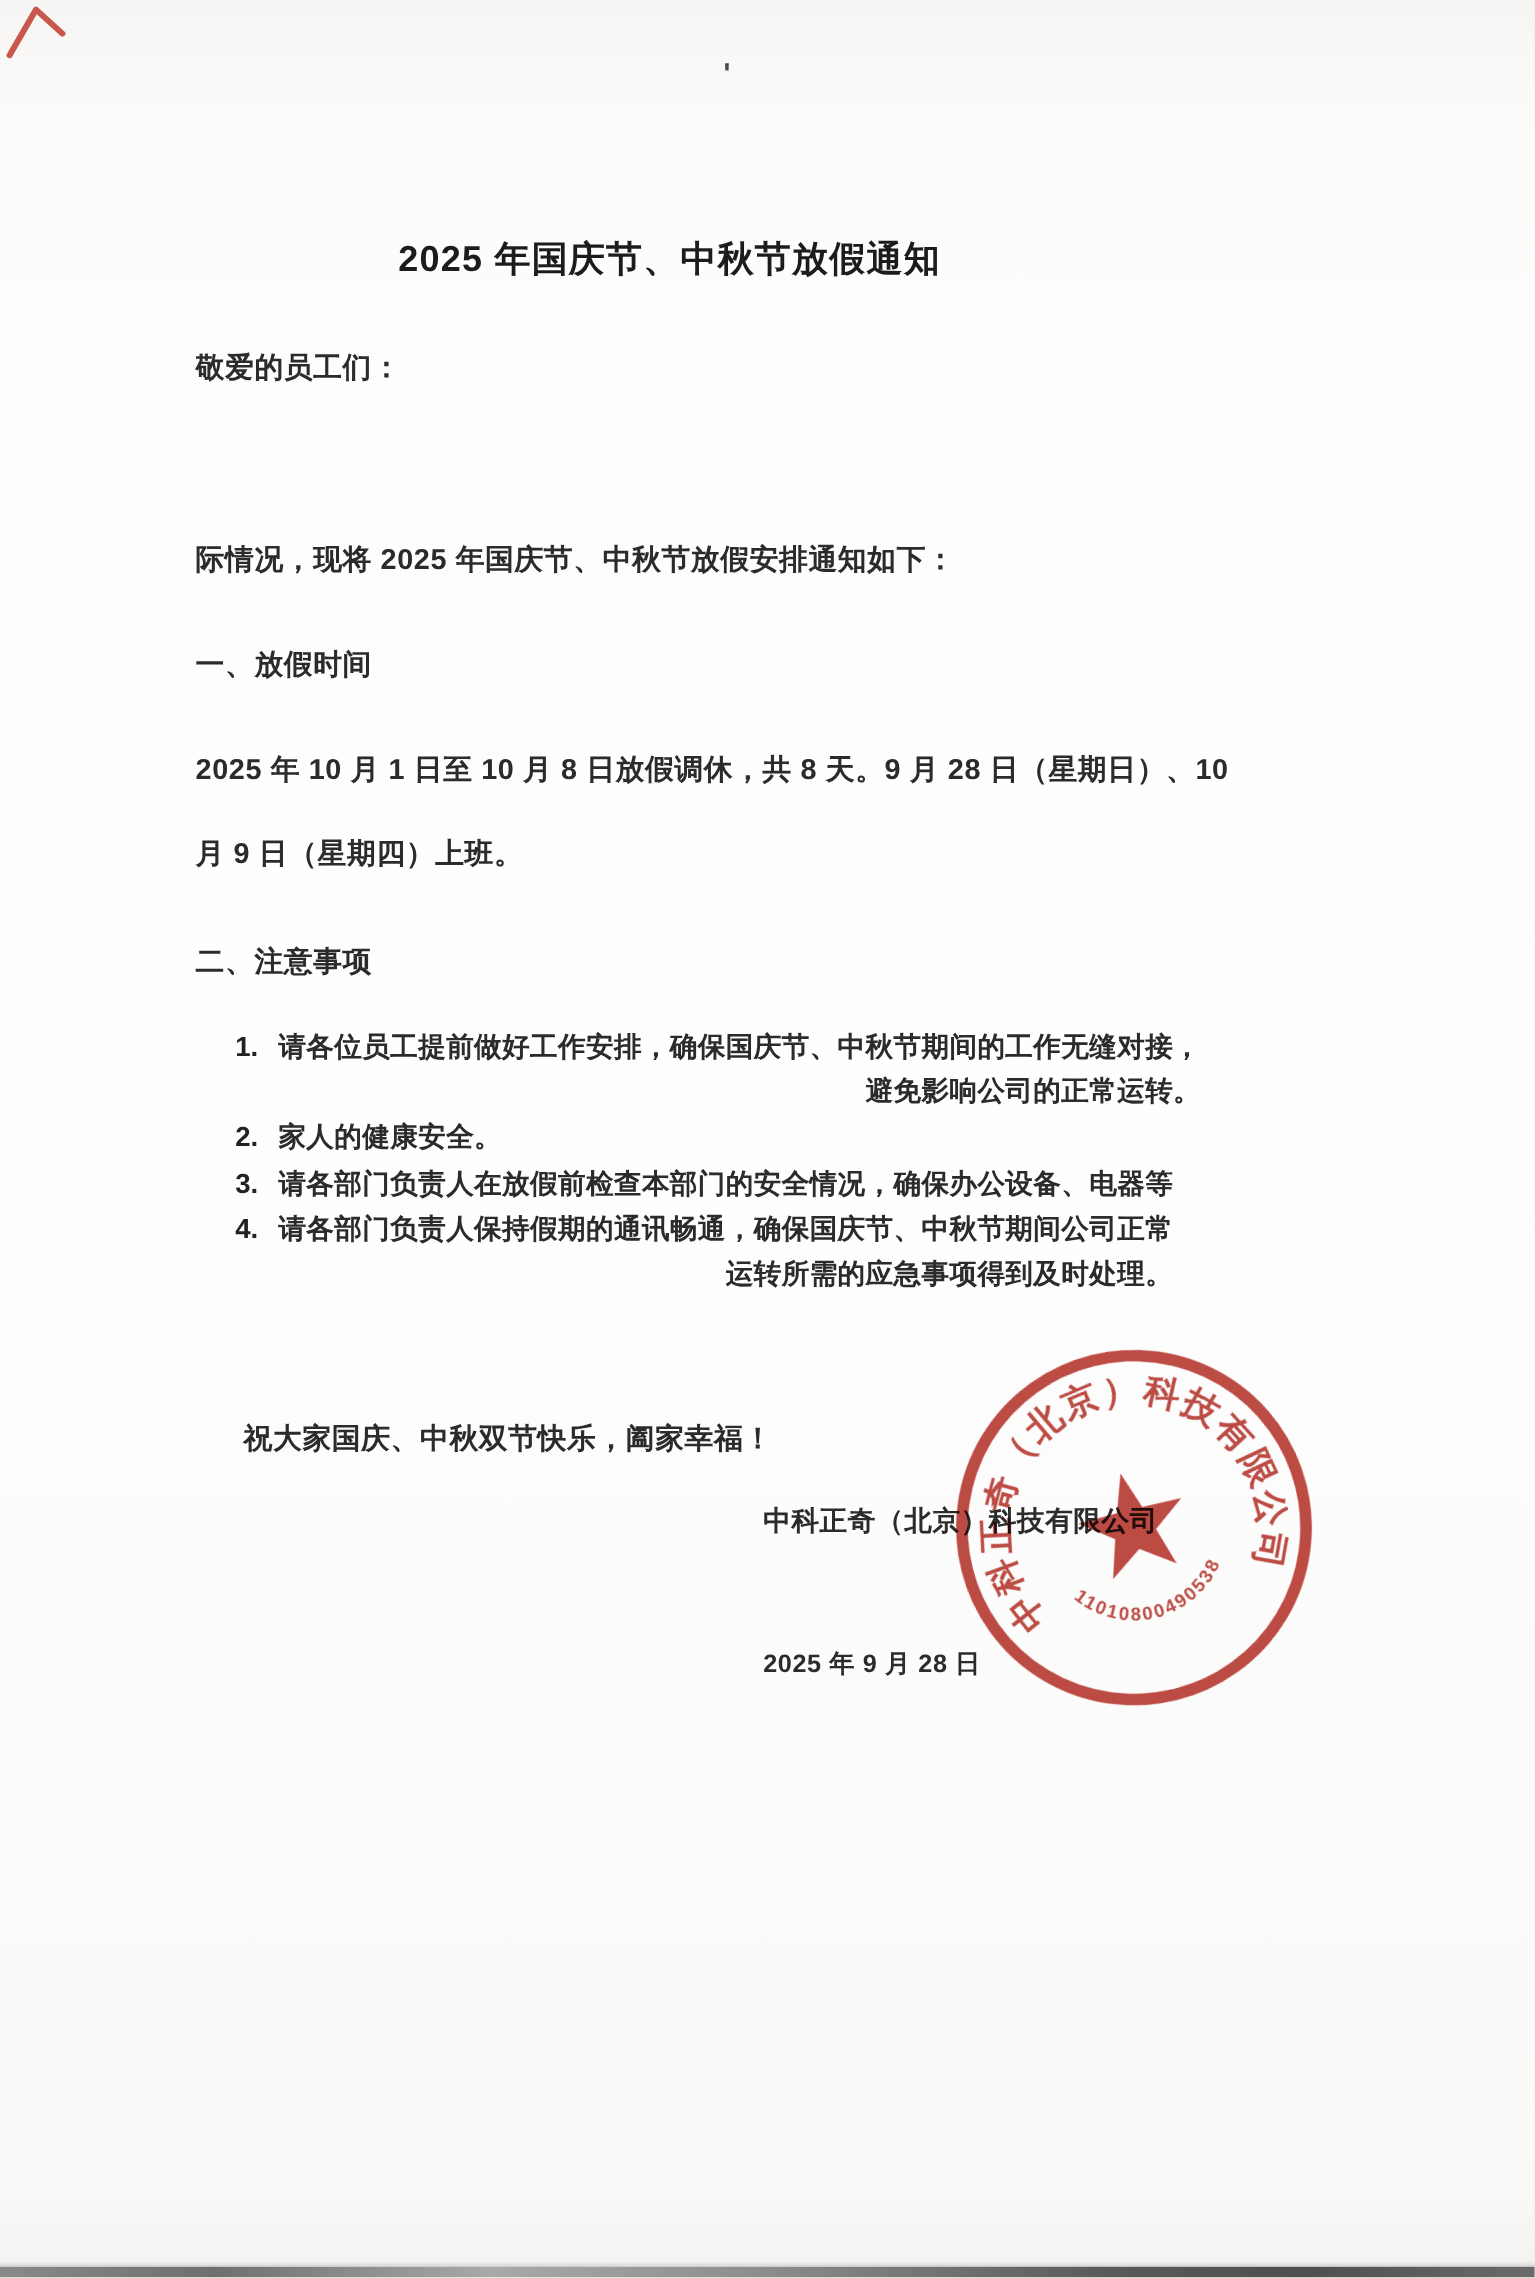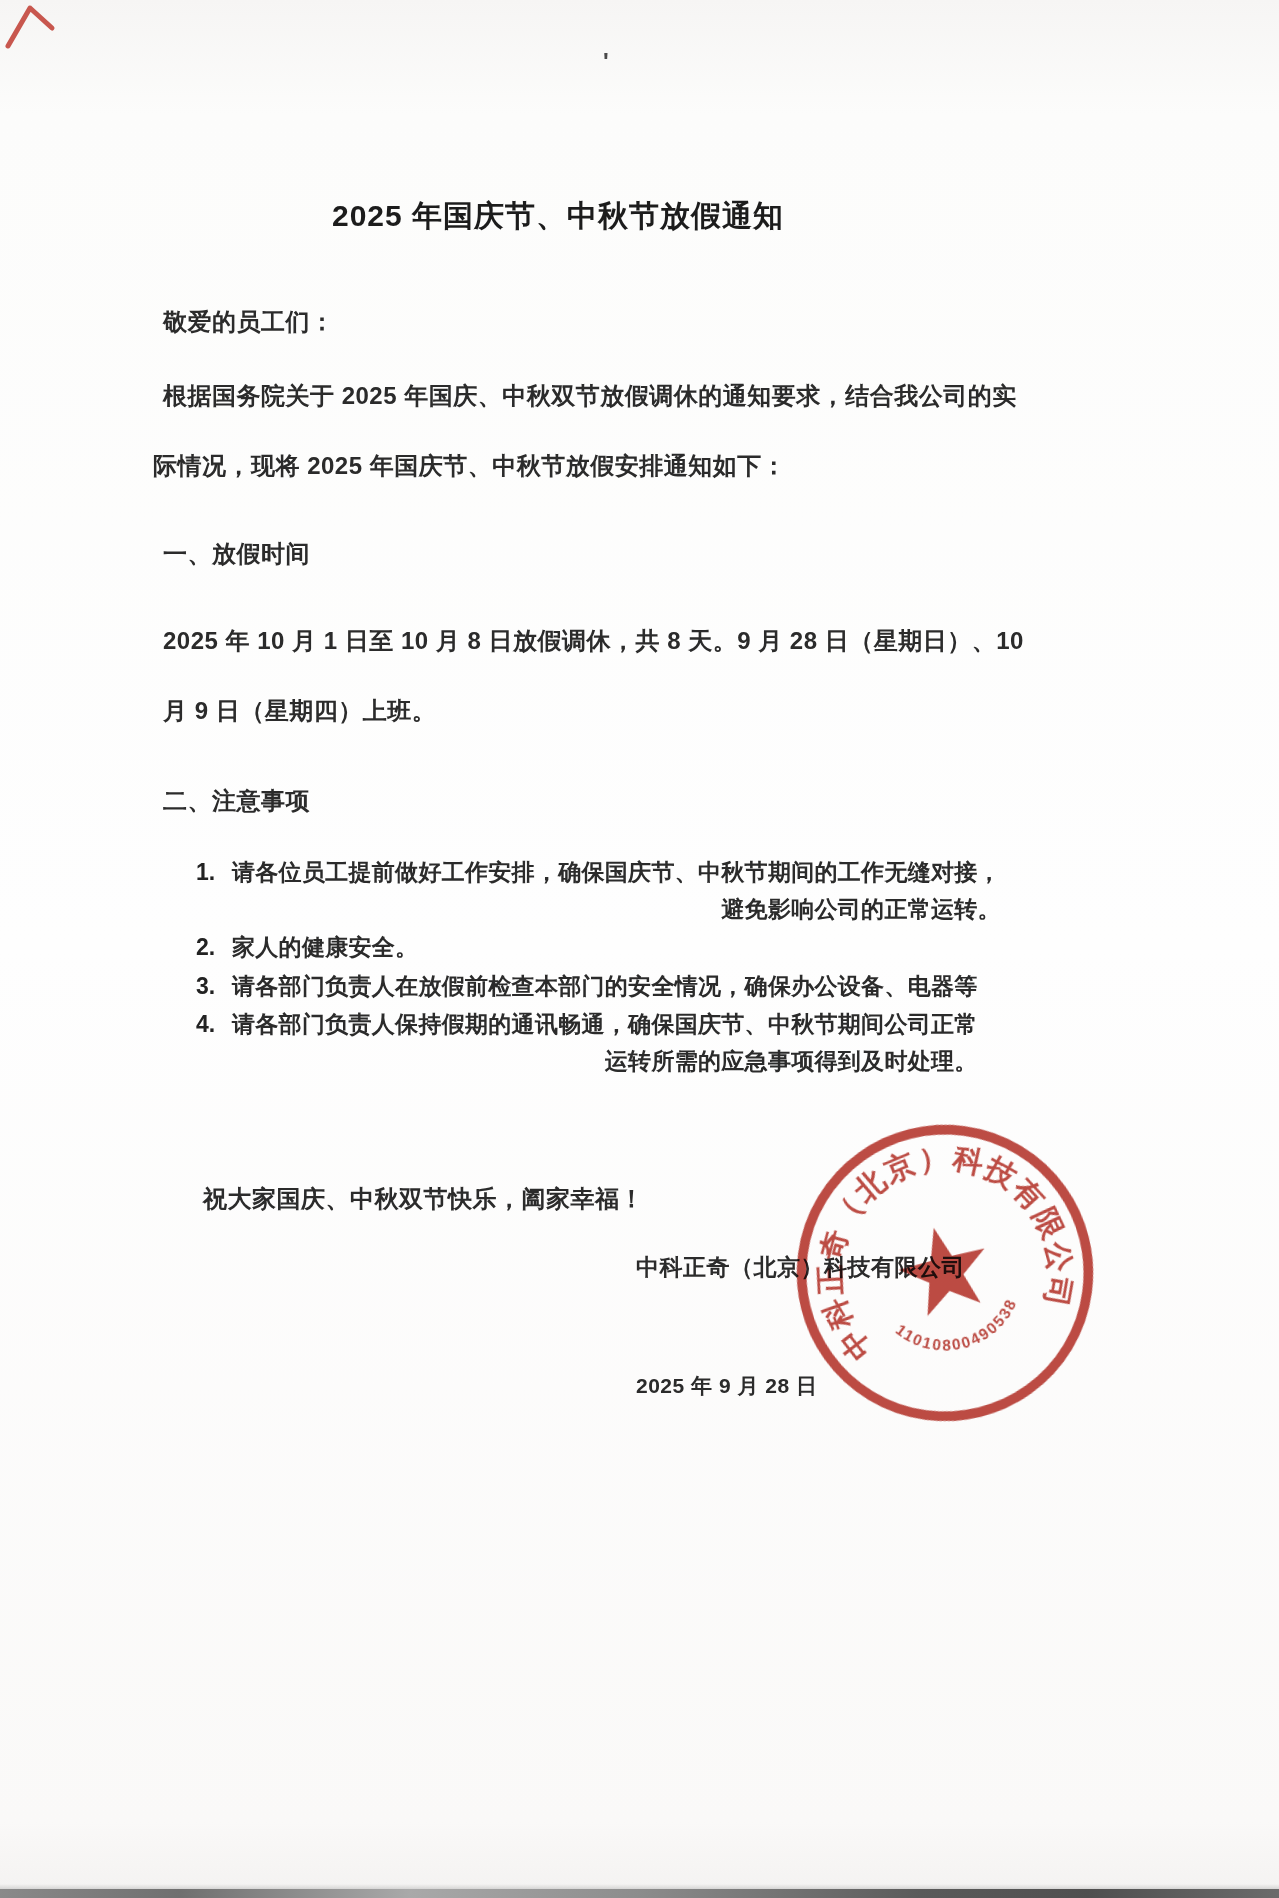--- a/index.html
+++ b/index.html
@@ -23,23 +23,23 @@
     text-align: center;
     font-size: 30px; font-weight: 700; color: #1c1c1c;
     letter-spacing: 1px;
   }
 
   .body-text {
     font-size: 24px; font-weight: 600; color: #2b2b2b;
     letter-spacing: 0.5px; white-space: nowrap;
   }
 
-  .greeting   { top: 290px;  left: 163px; margin-top: 16px; }
+  .greeting   { top: 290px;  left: 163px; }
   .intro-l1   { top: 380px;  left: 163px; }
-  .intro-l2   { top: 450px;  left: 153px; }
+  .intro-l2   { top: 450px;  left: 163px; }
   .h-section1 { top: 538px;  left: 163px; }
   .hol-l1     { top: 625px;  left: 163px; }
   .hol-l2     { top: 695px;  left: 163px; }
   .h-section2 { top: 785px;  left: 163px; }
 
   .notes { top: 854px; left: 196px; width: 790px; }
   .note  { display: flex; margin-bottom: 2px; }
   .note .num  {
     width: 36px; flex: 0 0 36px;
     font-size: 23px; font-weight: 700; color: #222;
@@ -96,21 +96,20 @@
   <svg class="abs corner-mark" width="70" height="60" viewBox="0 0 70 60">
     <polyline points="8,46 30,8 52,28" fill="none" stroke="#bf3b30" stroke-width="5" stroke-linecap="round" stroke-linejoin="round" opacity="0.85"></polyline>
   </svg>
 
   <div class="abs stray-mark">'</div>
 
   <div class="abs doc-title">2025 年国庆节、中秋节放假通知</div>
 
   <div class="abs body-text greeting">敬爱的员工们：</div>
 
-  <div class="abs body-text intro-l1">根据国务院关于 2025 年国庆、中秋双节放假调休的通知要求，结合我公司的实</div>
   <div class="abs body-text intro-l2">际情况，现将 2025 年国庆节、中秋节放假安排通知如下：</div>
 
   <div class="abs body-text h-section1">一、放假时间</div>
   <div class="abs body-text hol-l1">2025 年 10 月 1 日至 10 月 8 日放假调休，共 8 天。9 月 28 日（星期日）、10</div>
   <div class="abs body-text hol-l2">月 9 日（星期四）上班。</div>
 
   <div class="abs body-text h-section2">二、注意事项</div>
 
   <div class="abs notes">
     <div class="note">

